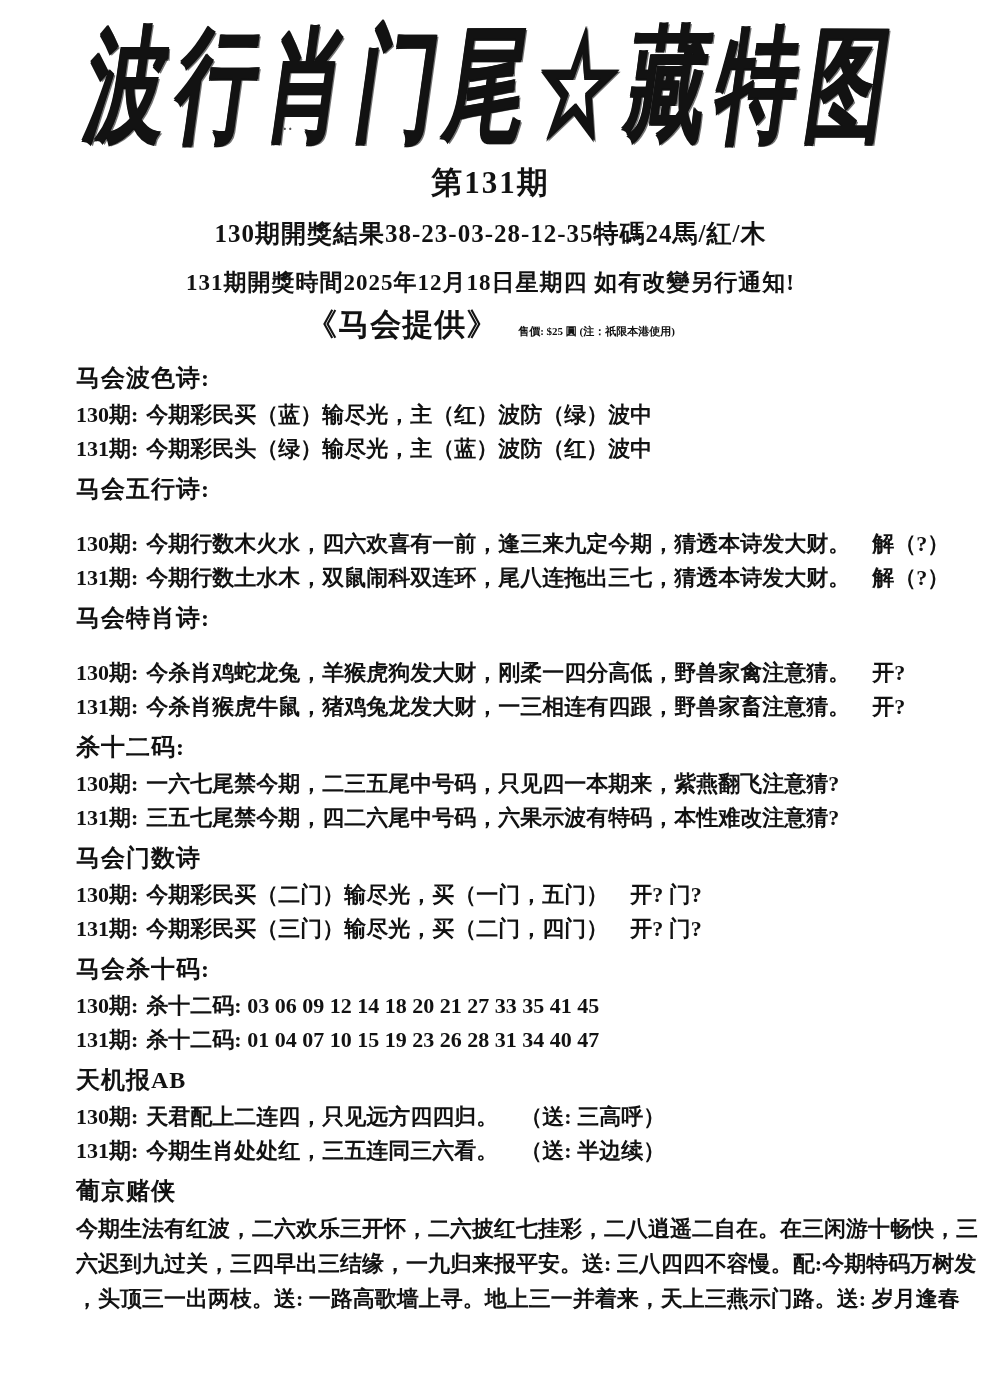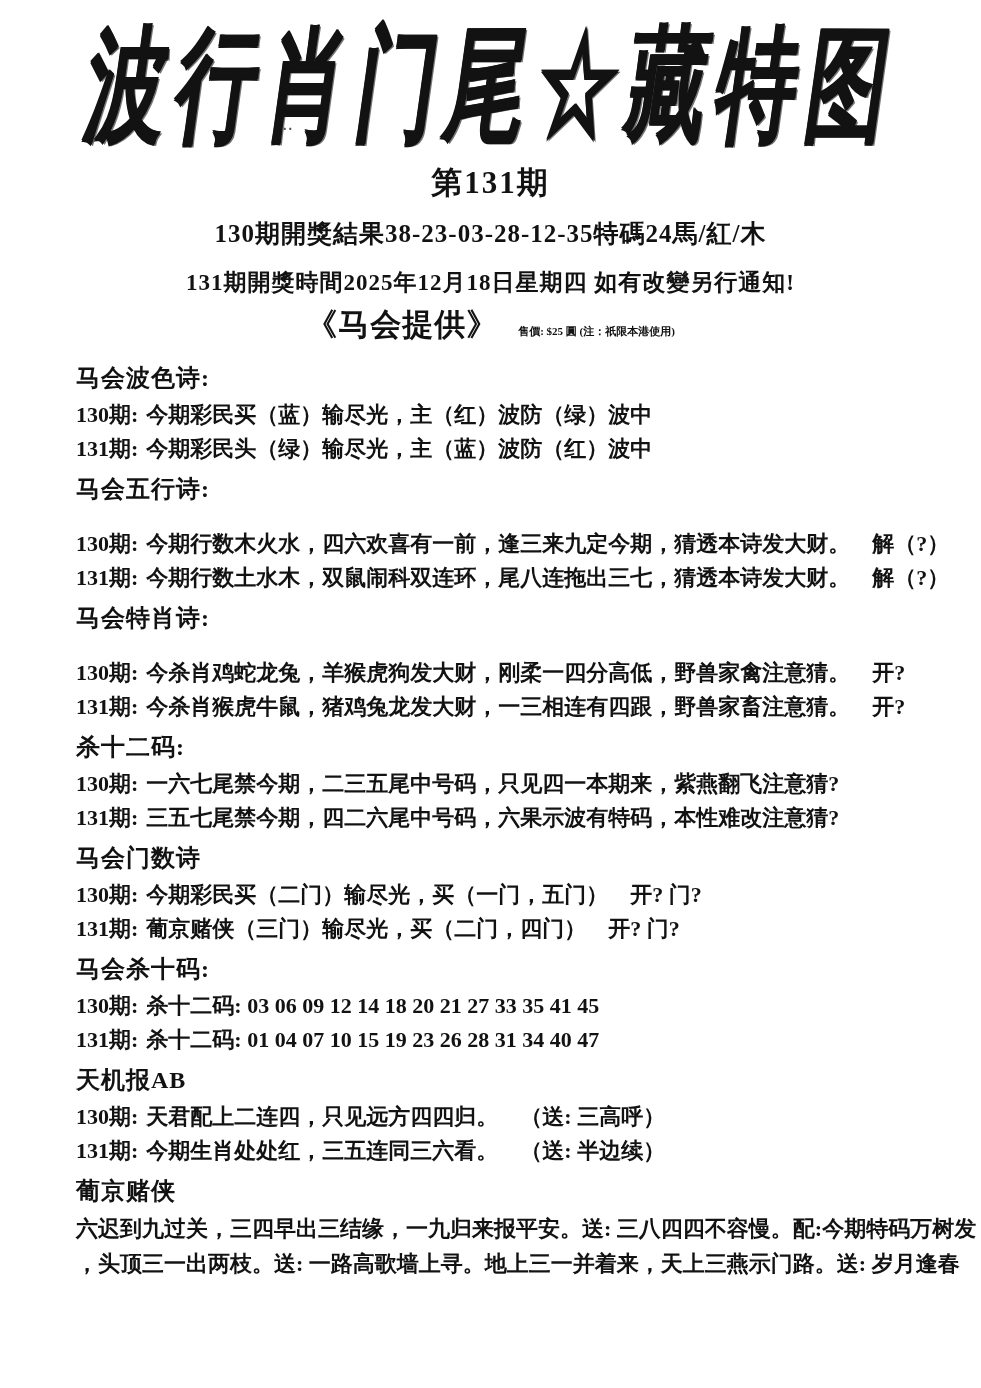--- a/index.html
+++ b/index.html
@@ -76,36 +76,37 @@
 
     <section class="sec-block">
       <h2 class="sec">杀十二码:</h2>
       <p class="line"><span class="lbl">130期:</span><span>一六七尾禁今期，二三五尾中号码，只见四一本期来，紫燕翻飞注意猜?</span></p>
       <p class="line"><span class="lbl">131期:</span><span>三五七尾禁今期，四二六尾中号码，六果示波有特码，本性难改注意猜?</span></p>
     </section>
 
     <section class="sec-block">
       <h2 class="sec">马会门数诗</h2>
       <p class="line"><span class="lbl">130期:</span><span>今期彩民买（二门）输尽光，买（一门，五门）　开? 门?</span></p>
-      <p class="line"><span class="lbl">131期:</span><span>葡京赌侠（三门）输尽光，买（二门，四门）　开? 门?</span></p>
+      <p class="line"><span class="lbl">131期:</span><span>今期彩民买（三门）输尽光，买（二门，四门）　开? 门?</span></p>
     </section>
 
     <section class="sec-block">
       <h2 class="sec">马会杀十码:</h2>
       <p class="line"><span class="lbl">130期:</span><span>杀十二码: 03 06 09 12 14 18 20 21 27 33 35 41 45</span></p>
       <p class="line"><span class="lbl">131期:</span><span>杀十二码: 01 04 07 10 15 19 23 26 28 31 34 40 47</span></p>
     </section>
 
     <section class="sec-block">
       <h2 class="sec">天机报AB</h2>
       <p class="line"><span class="lbl">130期:</span><span>天君配上二连四，只见远方四四归。　（送: 三高呼）</span></p>
       <p class="line"><span class="lbl">131期:</span><span>今期生肖处处红，三五连同三六看。　（送: 半边续）</span></p>
     </section>
 
     <section class="sec-block para">
       <h2 class="sec">葡京赌侠</h2>
+      <p class="line">今期生法有红波，二六欢乐三开怀，二六披红七挂彩，二八逍遥二自在。在三闲游十畅快，三</p>
       <p class="line">六迟到九过关，三四早出三结缘，一九归来报平安。送: 三八四四不容慢。配:今期特码万树发</p>
       <p class="line">，头顶三一出两枝。送: 一路高歌墙上寻。地上三一并着来，天上三燕示门路。送: 岁月逢春</p>
     </section>
 
   </main>
 
 </div>
 
 </body></html>

